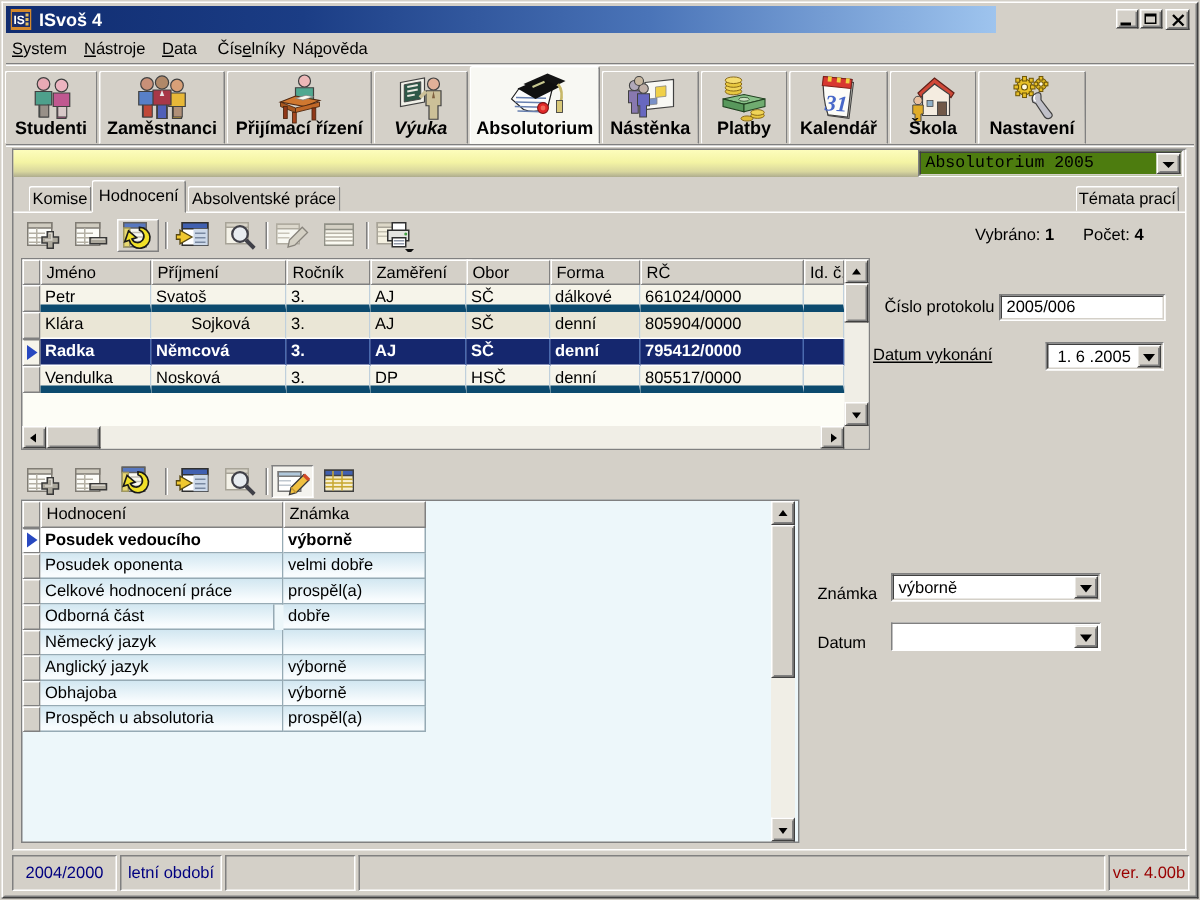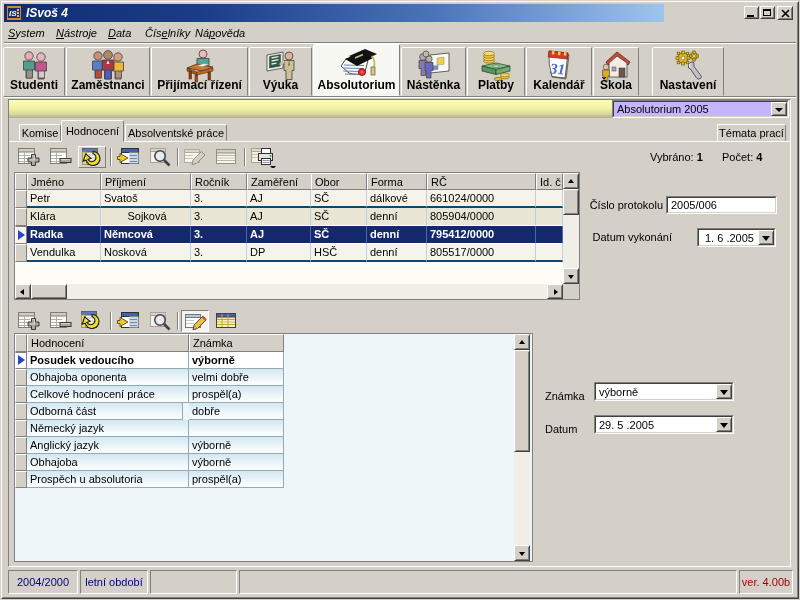--- a/index.html
+++ b/index.html
@@ -88,21 +88,21 @@
         <circle cx="20.5" cy="10" r="1" fill="#40a040"></circle>
         <path d="M20 20 h6 l-3 3.2 z" fill="#101010"></path>
       </g>
 </defs>
 </svg>
 
 <div class="abs" style="left:0;top:0;width:800px;height:600px;border:1px solid #d4d0c8;"></div>
 <div class="abs" style="left:1px;top:1px;width:798px;height:598px;border:1px solid;border-color:#fff #404040 #404040 #fff;"></div>
 <div class="abs" style="left:2px;top:2px;width:796px;height:596px;border:1px solid;border-color:#d4d0c8 #808080 #808080 #d4d0c8;"></div>
 
-<div class="abs" style="left:4px;top:4px;width:660px;height:18px;background:linear-gradient(to right,#102c70,#1b3d85 30%,#4a74b8 65%,#9ec4ee);font-style:italic;">
+<div class="abs" style="left:4px;top:4px;width:660px;height:18px;background:linear-gradient(to right,#102c70,#1b3d85 30%,#4a74b8 65%,#9ec4ee);">
   <svg class="abs" style="left:3px;top:2px;" width="14" height="14" viewBox="0 0 14 14">
     <rect x="0" y="0" width="14" height="14" fill="#d4882c"></rect>
     <rect x="1" y="2" width="12" height="10" fill="#1a2d6b"></rect>
     <text x="2" y="10" font-size="8" font-weight="bold" fill="#fff" font-family="Liberation Sans">IS</text>
     <rect x="10" y="3" width="2" height="2" fill="#e8c060"></rect>
     <rect x="10" y="6" width="2" height="2" fill="#e8c060"></rect>
     <rect x="10" y="9" width="2" height="2" fill="#e8c060"></rect>
   </svg>
   <div class="abs" style="left:22px;top:2px;color:#fff;font-weight:bold;font-size:12px;">ISvoš 4</div>
 </div>
@@ -112,21 +112,21 @@
 </div>
 <div class="abs btn3d" style="left:760px;top:6px;width:15px;height:13px;">
   <div class="abs" style="left:2px;top:2px;width:8px;height:7px;border:1px solid #000;border-top:2px solid #000;"></div>
 </div>
 <div class="abs btn3d" style="left:777px;top:6px;width:16px;height:14px;">
   <svg class="abs" style="left:3px;top:2px;" width="9" height="9" viewBox="0 0 9 9">
       <path d="M1 1 L8 8 M8 1 L1 8" stroke="#000" stroke-width="1.6"></path>
     </svg>
 </div>
 
-<div class="abs" style="left:4px;top:22px;width:792px;height:20px;background:#d4d0c8;font-style:italic;">
+<div class="abs" style="left:4px;top:22px;width:792px;height:20px;background:#d4d0c8;">
   <div class="abs" style="left:4px;top:5px;"><u>S</u>ystem</div>
   <div class="abs" style="left:52px;top:5px;"><u>N</u>ástroje</div>
   <div class="abs" style="left:104px;top:5px;"><u>D</u>ata</div>
   <div class="abs" style="left:141px;top:5px;">Čís<u>e</u>lníky</div>
   <div class="abs" style="left:191px;top:5px;">Ná<u>p</u>ověda</div>
 </div>
 <div class="abs hline-d" style="left:4px;top:42px;width:792px;"></div>
 <div class="abs hline-l" style="left:4px;top:43px;width:792px;"></div>
 
 <div class="abs" style="left:4px;top:44px;width:792px;height:52px;background:#d4d0c8;" id="bigbar"></div>
@@ -170,21 +170,21 @@
     <path d="M4 19 l10 -4 l16 3 l-10 4 z" fill="#d07830" stroke="#502810" stroke-width="0.8"></path>
     <path d="M14 16.5 l7 -2 l5 1 l-7 2.2 z" fill="#f8f8f0" stroke="#808080" stroke-width="0.5"></path>
     <path d="M4 19 l0 3 l10 4 l0 -3 z" fill="#a85820" stroke="#502810" stroke-width="0.6"></path>
     <path d="M14 26 l16 -4 l0 -3 l-16 4 z" fill="#c06828" stroke="#502810" stroke-width="0.6"></path>
     <rect x="6" y="22" width="2.5" height="8" fill="#903818" stroke="#502810" stroke-width="0.6"></rect>
     <rect x="25" y="23" width="2.5" height="8" fill="#903818" stroke="#502810" stroke-width="0.6"></rect>
     <rect x="12" y="26" width="2.5" height="7" fill="#a84820" stroke="#502810" stroke-width="0.6"></rect>
   </svg>
   <div class="lbl">Přijímací řízení</div>
 </div>
-<div class="bigbtn" style="left:249px;width:63px;">
+<div class="bigbtn" style="left:249px;width:63px;font-style:italic;">
   <svg width="34" height="34" viewBox="0 0 34 34">
     <path d="M3 6 l16 -3 l0 16 l-16 3 z" fill="#f0f0e8" stroke="#404040" stroke-width="0.8"></path>
     <path d="M5.5 7.5 l11 -2 l0 11.5 l-11 2 z" fill="#2e5848" stroke="#404040" stroke-width="0.6"></path>
     <path d="M7.5 9 l7 -1.3 M7.5 12 l7 -1.3 M7.5 15 l5 -0.9" stroke="#e8e8e0" stroke-width="1.3"></path>
     <circle cx="25" cy="7" r="4" fill="#e0b098" stroke="#404040" stroke-width="0.8"></circle>
     <path d="M20 11.5 h10 v10 h-2 v9 h-6 v-9 h-2 z" fill="#ccc098" stroke="#404040" stroke-width="0.8"></path>
     <path d="M20 12 l-4 4" stroke="#ccc098" stroke-width="2.5"></path>
     <path d="M25 11.5 l-1 5 h2 z" fill="#806040"></path>
   </svg>
   <div class="lbl">Výuka</div>
@@ -241,21 +241,21 @@
     <path d="M8 4 l18 2 l-3 24 l-14 -2 q-2 -10 -1 -24 z" fill="#b8b8b0" stroke="#404040" stroke-width="0.7"></path>
     <path d="M6 2 l19 2 l-3 25 l-13 -1.5 q-4 -12 -3 -25.5 z" fill="#fcfcf8" stroke="#404040" stroke-width="0.8"></path>
     <path d="M6 2 l19 2 l-0.8 6 l-19 -2 z" fill="#d83830" stroke="#802018" stroke-width="0.7"></path>
     <rect x="9" y="2" width="2.5" height="3.4" fill="#f0d040" transform="rotate(6 10 3)"></rect>
     <rect x="15" y="2.6" width="2.5" height="3.4" fill="#f0d040" transform="rotate(6 16 4)"></rect>
     <rect x="21" y="3.2" width="2.5" height="3.4" fill="#f0d040" transform="rotate(6 22 4)"></rect>
     <text x="7" y="25" font-size="15" font-weight="bold" fill="#4868c8" font-family="Liberation Serif" font-style="italic" transform="rotate(4 14 20)">31</text>
   </svg>
   <div class="lbl">Kalendář</div>
 </div>
-<div class="bigbtn" style="left:593px;width:46px;">
+<div class="bigbtn" style="left:593px;width:58px;">
   <svg width="36" height="34" viewBox="0 0 36 34">
     <path d="M8 13 L19 3 L32 13 L30 16 L19 7 L10 16 z" fill="#d04838" stroke="#602018" stroke-width="0.8"></path>
     <path d="M11 14 L19 7 L29 14 L29 28 L11 28 z" fill="#f4ece0" stroke="#404040" stroke-width="0.8"></path>
     <rect x="21" y="19" width="6" height="9" fill="#705848" stroke="#404040" stroke-width="0.6"></rect>
     <rect x="14" y="18" width="4" height="4" fill="#90b0c8" stroke="#404040" stroke-width="0.5"></rect>
     <circle cx="8" cy="18" r="2.8" fill="#e8c0a0" stroke="#404040" stroke-width="0.6"></circle>
     <path d="M4.5 21 h7 v6 h-1.5 v5 h-4 v-5 h-1.5 z" fill="#e0ac28" stroke="#404040" stroke-width="0.6"></path>
   </svg>
   <div class="lbl">Škola</div>
 </div>
@@ -285,21 +285,21 @@
     <path d="M19 14.5 q-1.5 2.5 0.5 4" fill="none" stroke="#fff" stroke-width="1"></path>
   </svg>
   <div class="lbl">Nastavení</div>
 </div>
 
 <div class="abs" style="left:8px;top:99px;width:783px;height:468px;border:1px solid;border-color:#808080 #fff #fff #808080;background:#d4d0c8;"></div>
 
 <div class="abs" style="left:9px;top:100px;width:603px;height:18px;background:linear-gradient(#fdfdbc,#f4f4a4 45%,#d8d69e 80%,#aeac8e);"></div>
 
 <div class="abs" style="left:612px;top:100px;width:177px;height:18px;border:1px solid;border-color:#808080 #fff #fff #808080;background:#fff;">
-  <div class="abs" style="left:0;top:0;width:175px;height:16px;border:1px solid;border-color:#404040 #d4d0c8 #d4d0c8 #404040;background:#c4b5fd;">
+  <div class="abs" style="left:0;top:0;width:175px;height:16px;border:1px solid;border-color:#404040 #d4d0c8 #d4d0c8 #404040;background:#4d7c0f;font-family:Liberation Mono, monospace;">
     <div class="abs" style="left:3px;top:1px;">Absolutorium 2005</div>
     <div class="abs btn3d" style="right:0px;top:0px;width:16px;height:14px;">
       <div class="abs" style="left:3px;top:5px;width:0;height:0;border:4px solid transparent;border-top:4px solid #000;"></div>
     </div>
   </div>
 </div>
 
 <div class="abs" style="left:19px;top:124px;width:42px;height:17px;background:#d4d0c8;border:1px solid;border-color:#fff #808080 #d4d0c8 #fff;border-radius:2px 2px 0 0;text-align:center;padding-top:2px;">Komise</div>
 <div class="abs" style="left:61px;top:120px;width:63px;height:22px;background:#d4d0c8;border:1px solid;border-color:#fff #808080 #d4d0c8 #fff;border-radius:2px 2px 0 0;text-align:center;padding-top:4px;z-index:3;">Hodnocení</div>
 <div class="abs" style="left:125px;top:124px;width:102px;height:17px;background:#d4d0c8;border:1px solid;border-color:#fff #808080 #d4d0c8 #fff;border-radius:2px 2px 0 0;text-align:center;padding-top:2px;">Absolventské práce</div>
@@ -368,21 +368,21 @@
 <div class="gh" style="left:27px;top:173px;width:74px;height:17px;">Jméno</div>
 <div class="gh" style="left:101px;top:173px;width:90px;height:17px;">Příjmení</div>
 <div class="gh" style="left:191px;top:173px;width:56px;height:17px;">Ročník</div>
 <div class="gh" style="left:247px;top:173px;width:68px;height:17px;">Zaměření</div>
 <div class="gh" style="left:311px;top:173px;width:56px;height:17px;">Obor</div>
 <div class="gh" style="left:367px;top:173px;width:60px;height:17px;">Forma</div>
 <div class="gh" style="left:427px;top:173px;width:109px;height:17px;">RČ</div>
 <div class="gh" style="left:536px;top:173px;width:27px;height:17px;">Id. č.</div>
 <style>
 .gut { position:absolute; left:15px; width:12px; background:#d4d0c8; border:1px solid; border-color:#fff #808080 #808080 #fff; }
-.row1c { background:#f6f4ea; border-bottom:2px solid #0c4a6e; }
+.row1c { background:#f6f4ea; border-bottom:5px solid #0c4a6e; }
 .row2c { background:#eae6d6; border-bottom:1px solid #fff; }
 .rowsel { background:#15276e; color:#fff; font-weight:bold; border-bottom:1px solid #fff; }
 .rowsel.gc { border-right:1px solid #4a6aae; }
 </style>
 <div class="gut" style="top:190px;height:18px;"></div>
 <div class="gc row1c" style="left:27px;top:190px;width:74px;height:18px;">Petr</div>
 <div class="gc row1c" style="left:101px;top:190px;width:90px;height:18px;">Svatoš</div>
 <div class="gc row1c" style="left:191px;top:190px;width:56px;height:18px;">3.</div>
 <div class="gc row1c" style="left:247px;top:190px;width:64px;height:18px;">AJ</div>
 <div class="gc row1c" style="left:311px;top:190px;width:56px;height:18px;">SČ</div>
@@ -434,21 +434,21 @@
 <div class="arrbtn" style="left:31px;top:284px;width:36px;height:15px;"></div>
 <div class="arrbtn" style="left:547px;top:284px;width:16px;height:15px;">
     <div class="abs" style="left:6px;top:4px;border:3.5px solid transparent;border-left:4px solid #000;border-right:none;"></div>
   </div>
 <div class="abs" style="left:563px;top:284px;width:16px;height:15px;background:#d4d0c8;"></div>
 
 <div class="abs" style="left:583px;top:199px;width:80px;text-align:right;">Číslo protokolu</div>
 <div class="abs" style="left:666px;top:196px;width:111px;height:18px;border:1px solid;border-color:#808080 #fff #fff #808080;background:#fff;">
   <div class="abs" style="left:0;top:0;width:109px;height:16px;border:1px solid;border-color:#404040 #d4d0c8 #d4d0c8 #404040;background:#fff;padding:1px 0 0 3px;">2005/006</div>
 </div>
-<div class="abs" style="left:582px;top:231px;width:90px;text-align:right;">Datum vykonání</div>
+<div class="abs" style="left:582px;top:231px;width:90px;text-align:left;text-decoration:underline;">Datum vykonání</div>
 <div class="abs" style="left:697px;top:228px;width:79px;height:19px;border:1px solid;border-color:#808080 #fff #fff #808080;background:#fff;">
   <div class="abs" style="left:0;top:0;width:77px;height:17px;border:1px solid;border-color:#404040 #d4d0c8 #d4d0c8 #404040;background:#fff;padding:2px 0 0 6px;">1. 6 .2005</div>
   <div class="arrbtn" style="right:1px;top:1px;width:16px;height:15px;">
       <div class="abs" style="left:3px;top:5px;border:4px solid transparent;border-top:5px solid #000;border-bottom:none;"></div>
     </div>
 </div>
 
 <div class="sbtn" style="left:15px;top:310px;">
 <svg width="26" height="22" viewBox="0 0 26 22">
       <use href="#i-add"></use>
@@ -495,21 +495,21 @@
 .lrow { position:absolute; padding:2px 0 0 3px; overflow:hidden; white-space:nowrap; background:linear-gradient(#d2e7f1,#f8fcfe 85%); border-bottom:1px solid #96aab4; border-right:1px solid #96aab4; }
 .lrowsel { background:#fff; font-weight:bold; }
 .lgut { position:absolute; left:15px; width:12px; height:17px; background:#d4d0c8; border:1px solid; border-color:#fff #808080 #808080 #fff; }
 </style>
 <div class="abs" style="left:15px;top:352px;width:12px;height:17px;background:#fff;border:1px solid #808080;border-left:1px solid #fff;">
   <div class="abs" style="left:2px;top:2px;border:5px solid transparent;border-left:7px solid #2848c0;border-right:none;"></div>
 </div>
 <div class="lrow lrowsel" style="left:27px;top:352px;width:162px;height:17px;">Posudek vedoucího</div>
 <div class="lrow lrowsel" style="left:189px;top:352px;width:95px;height:17px;">výborně</div>
 <div class="lgut" style="top:369px;"></div>
-<div class="lrow" style="left:27px;top:369px;width:162px;height:17px;">Obhajoba oponenta</div>
+<div class="lrow" style="left:27px;top:369px;width:162px;height:17px;">Posudek oponenta</div>
 <div class="lrow" style="left:189px;top:369px;width:95px;height:17px;">velmi dobře</div>
 <div class="lgut" style="top:386px;"></div>
 <div class="lrow" style="left:27px;top:386px;width:162px;height:17px;">Celkové hodnocení práce</div>
 <div class="lrow" style="left:189px;top:386px;width:95px;height:17px;">prospěl(a)</div>
 <div class="lgut" style="top:403px;"></div>
 <div class="lrow" style="left:27px;top:403px;width:156px;height:17px;">Odborná část</div>
 <div class="lrow" style="left:189px;top:403px;width:95px;height:17px;">dobře</div>
 <div class="lgut" style="top:420px;"></div>
 <div class="lrow" style="left:27px;top:420px;width:162px;height:17px;">Německý jazyk</div>
 <div class="lrow" style="left:189px;top:420px;width:95px;height:17px;"></div>
@@ -534,21 +534,20 @@
 
 <div class="abs" style="left:545px;top:390px;">Známka</div>
 <div class="abs" style="left:594px;top:382px;width:140px;height:19px;border:1px solid;border-color:#808080 #fff #fff #808080;background:#fff;">
   <div class="abs" style="left:0;top:0;width:138px;height:17px;border:1px solid;border-color:#404040 #d4d0c8 #d4d0c8 #404040;background:#fff;padding:2px 0 0 3px;">výborně</div>
   <div class="arrbtn" style="right:1px;top:1px;width:16px;height:15px;">
       <div class="abs" style="left:3px;top:5px;border:4px solid transparent;border-top:5px solid #000;border-bottom:none;"></div>
     </div>
 </div>
 <div class="abs" style="left:545px;top:423px;">Datum</div>
 <div class="abs" style="left:594px;top:415px;width:140px;height:19px;border:1px solid;border-color:#808080 #fff #fff #808080;background:#fff;">
-  <div class="abs" style="left:0;top:0;width:138px;height:17px;border:1px solid;border-color:#404040 #d4d0c8 #d4d0c8 #404040;background:#fff;padding:2px 0 0 3px;">29. 5 .2005</div>
   <div class="arrbtn" style="right:1px;top:1px;width:16px;height:15px;">
       <div class="abs" style="left:3px;top:5px;border:4px solid transparent;border-top:5px solid #000;border-bottom:none;"></div>
     </div>
 </div>
 
 <div class="abs" style="left:8px;top:570px;width:70px;height:24px;border:1px solid;border-color:#808080 #fff #fff #808080;color:#000080;text-align:center;padding-top:5px;">2004/2000</div>
 <div class="abs" style="left:80px;top:570px;width:68px;height:24px;border:1px solid;border-color:#808080 #fff #fff #808080;color:#000080;text-align:center;padding-top:5px;">letní období</div>
 <div class="abs" style="left:150px;top:570px;width:87px;height:24px;border:1px solid;border-color:#808080 #fff #fff #808080;"></div>
 <div class="abs" style="left:239px;top:570px;width:498px;height:24px;border:1px solid;border-color:#808080 #fff #fff #808080;"></div>
 <div class="abs" style="left:739px;top:570px;width:54px;height:24px;border:1px solid;border-color:#808080 #fff #fff #808080;color:#990000;text-align:center;padding-top:5px;">ver. 4.00b</div>

